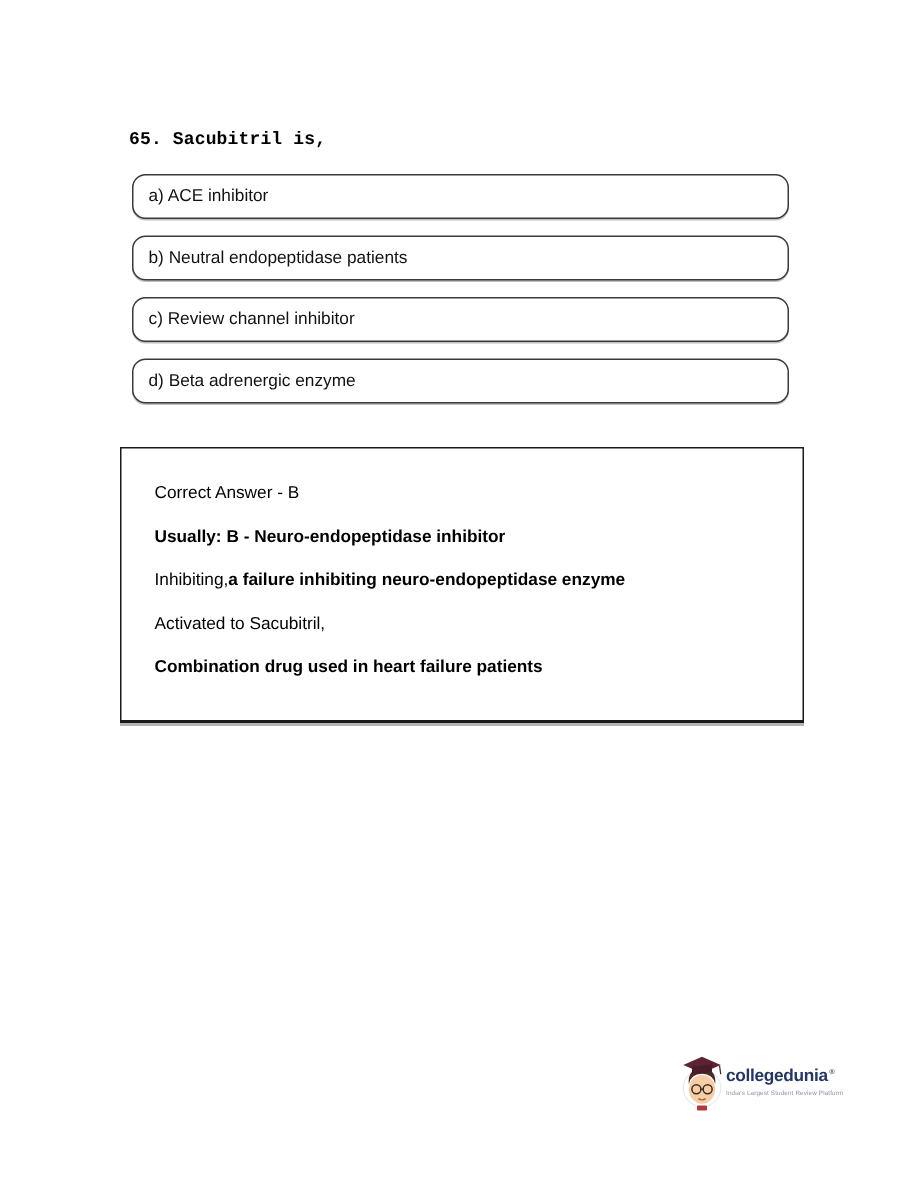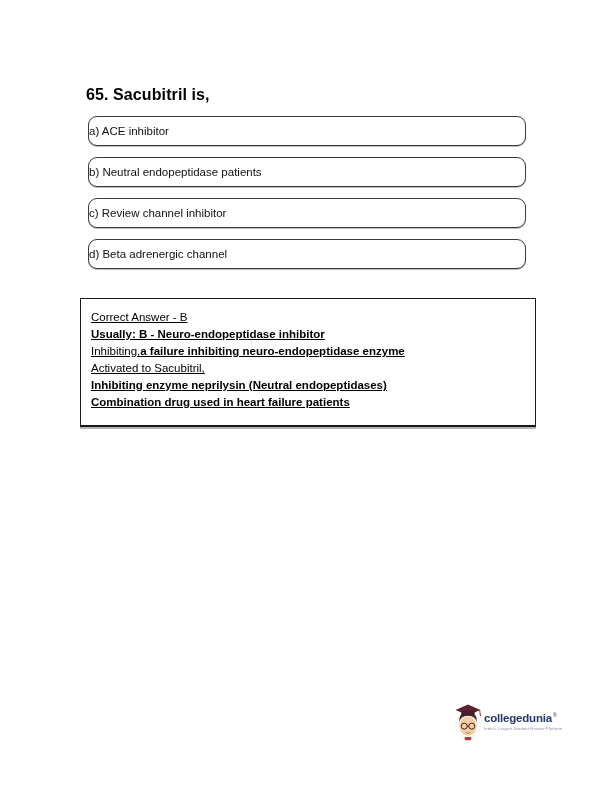--- a/index.html
+++ b/index.html
@@ -16,60 +16,62 @@
   .page {
     position: absolute;
     inset: 0;
     background: #ffffff;
   }
   .question-title {
     position: absolute;
     left: 86px;
     top: 86px;
     margin: 0;
-    font-size: 16px;
+    font-size: 12px;
     font-weight: bold;
     color: #000000;
     letter-spacing: 0.1px;
+    font-family: Liberation Mono, monospace;
   }
   .options {
     position: absolute;
     left: 88px;
     top: 116px;
     width: 438px;
     display: flex;
     flex-direction: column;
     gap: 11px;
   }
   .option {
     height: 30px;
     border: 1px solid #3a3a3a;
     border-radius: 9px;
     background: #ffffff;
     display: flex;
     align-items: center;
+    padding-left: 10px;
     font-size: 11.5px;
     color: #111111;
     box-shadow: 0 1px 0 rgba(0,0,0,0.25);
   }
   .answer-box {
     position: absolute;
     left: 80px;
     top: 298px;
     width: 456px;
     border: 1px solid #1a1a1a;
     border-bottom-width: 2px;
     box-shadow: 0 2px 0 rgba(90,90,90,0.45);
     background: #ffffff;
     padding: 10px 12px 14px 10px;
     font-size: 11.5px;
     line-height: 17px;
     color: #000000;
   }
-  .answer-box p { margin: 0; text-decoration: underline; }
+  .answer-box p { margin: 12px; }
   .b { font-weight: bold; }
   .logo {
     position: absolute;
     left: 453px;
     top: 700px;
     display: flex;
     align-items: flex-start;
   }
   .mascot {
     width: 30px;
@@ -115,30 +117,29 @@
     <div class="option">
       <span>a) ACE inhibitor</span>
     </div>
     <div class="option">
       <span>b) Neutral endopeptidase patients</span>
     </div>
     <div class="option">
       <span>c) Review channel inhibitor</span>
     </div>
     <div class="option">
-      <span>d) Beta adrenergic channel</span>
+      <span>d) Beta adrenergic enzyme</span>
     </div>
   </div>
 
   <div class="answer-box">
     <p>Correct Answer - B</p>
     <p class="b">Usually: B - Neuro-endopeptidase inhibitor</p>
     <p><span>Inhibiting,</span><span class="b">a failure inhibiting neuro-endopeptidase enzyme</span></p>
     <p>Activated to Sacubitril,</p>
-    <p class="b">Inhibiting enzyme neprilysin (Neutral endopeptidases)</p>
     <p class="b">Combination drug used in heart failure patients</p>
   </div>
 
   <div class="logo">
     <svg class="mascot" viewBox="0 0 36 48" aria-hidden="true">
       <circle cx="18" cy="28" r="15" fill="#ffffff" stroke="#ececec" stroke-width="1"></circle>
       <ellipse cx="18" cy="29" rx="10.5" ry="11.5" fill="#f6cda4"></ellipse>
       <path d="M7.5 25 Q6 13 18 11.5 Q30 13 28.5 25 Q27 16.5 18 16.5 Q9 16.5 7.5 25 Z" fill="#4a2a22"></path>
       <polygon points="18,3 33,9.5 18,16 3,9.5" fill="#5d2333"></polygon>
       <polygon points="10,11 26,9 26,15 10,17" fill="#4a1c29"></polygon>

